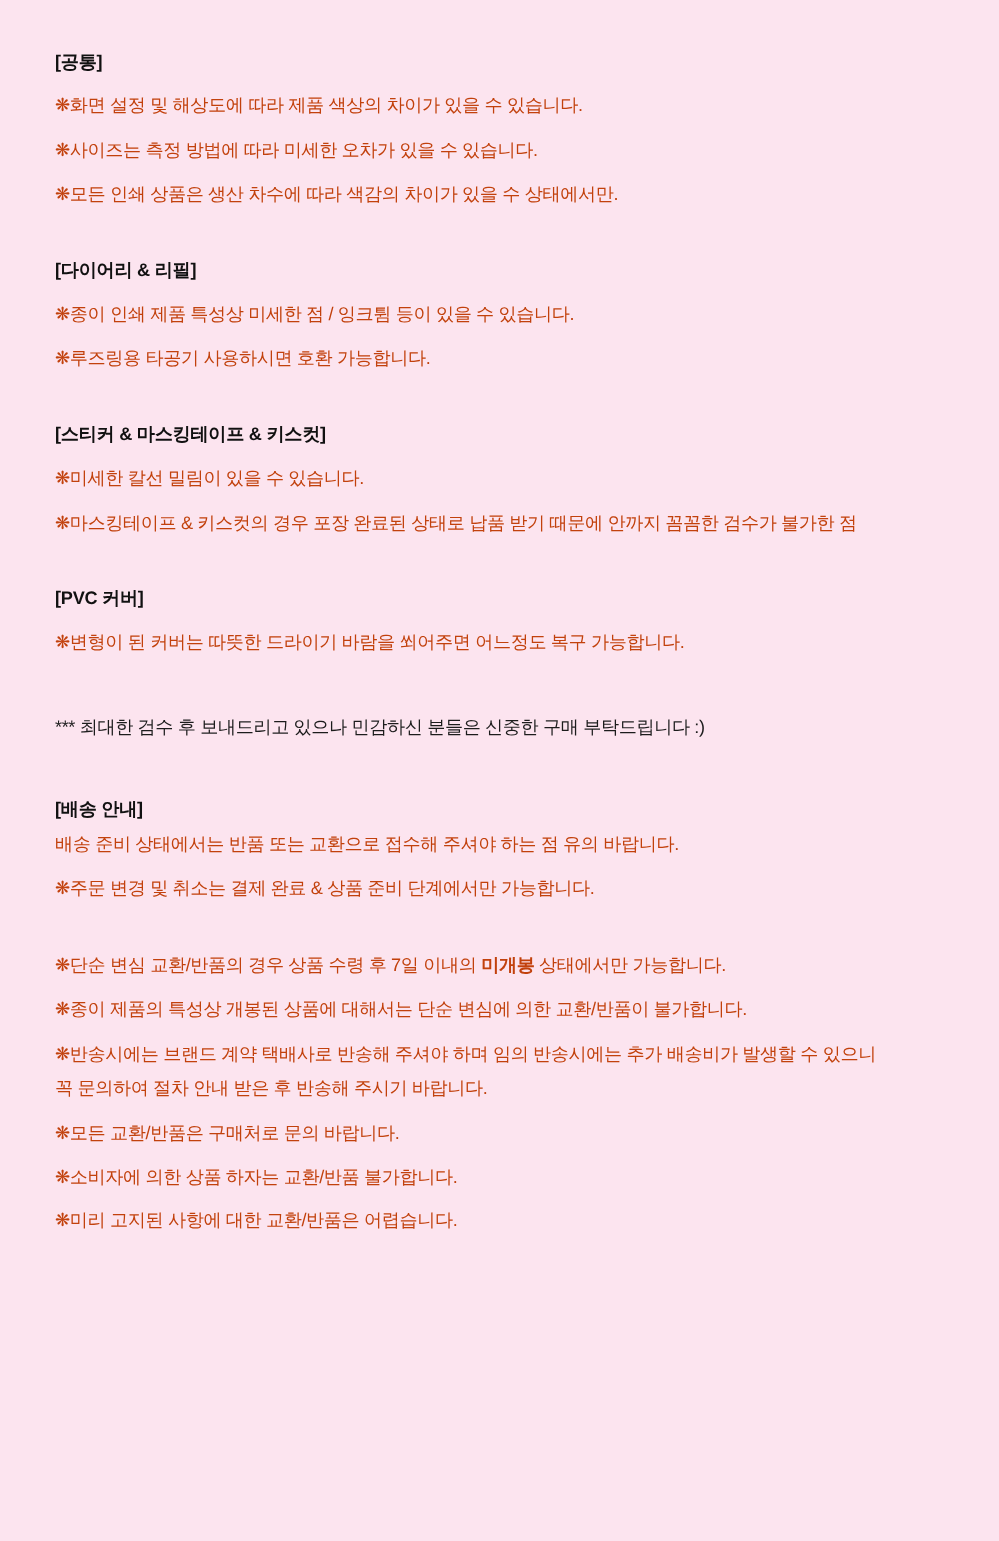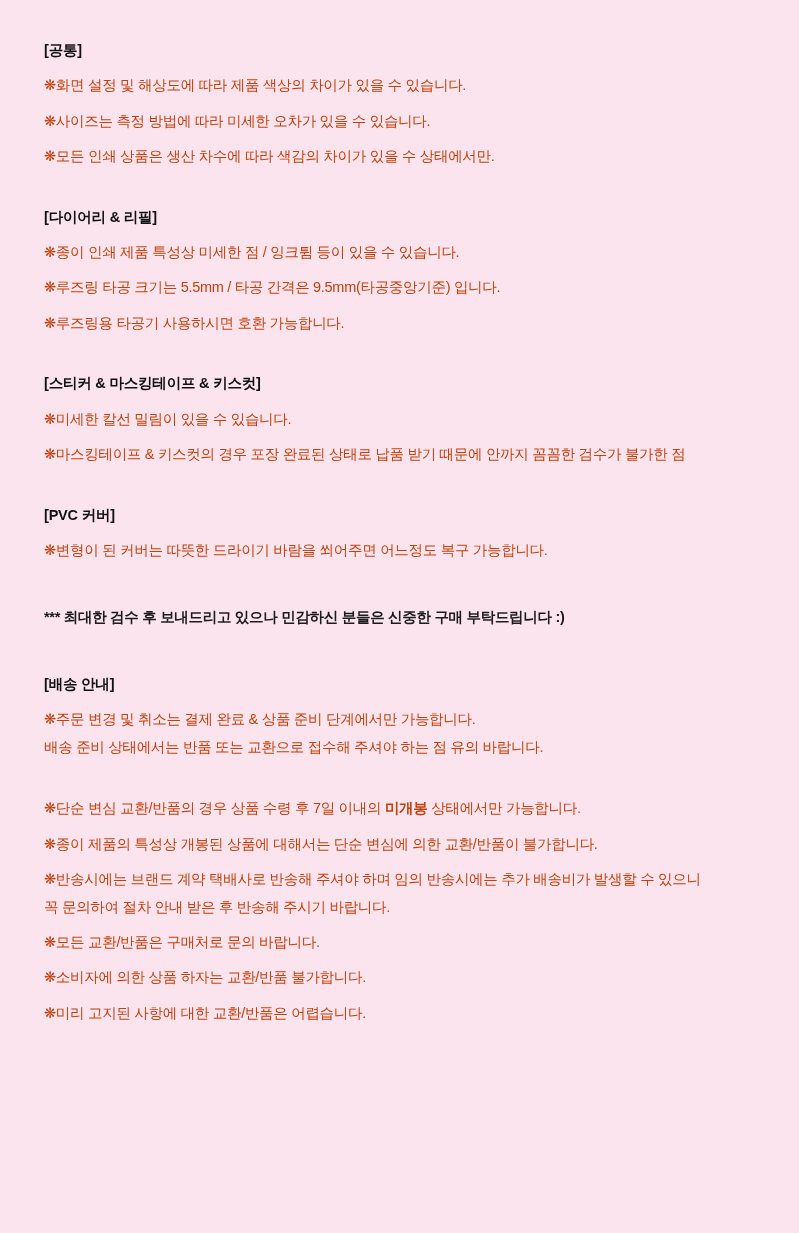--- a/index.html
+++ b/index.html
@@ -45,21 +45,21 @@
   }
   .line b, .line strong {
     font-weight: bold;
   }
   .gap-md { height: 26px; }
   .gap-lg { height: 32px; }
   .note {
     font-size: 14.5px;
     line-height: 1.55;
     letter-spacing: -0.3px;
-    font-weight: bold;
+    font-weight: normal;
     color: #1c1c1c;
     margin: 0 0 13px 0;
   }
 </style>
 </head>
 <body>
 
 <div class="page">
 
   <div class="section">
@@ -67,21 +67,20 @@
     <p class="line">❋화면 설정 및 해상도에 따라 제품 색상의 차이가 있을 수 있습니다.</p>
     <p class="line">❋사이즈는 측정 방법에 따라 미세한 오차가 있을 수 있습니다.</p>
     <p class="line">❋모든 인쇄 상품은 생산 차수에 따라 색감의 차이가 있을 수 상태에서만.</p>
   </div>
 
   <div class="gap-md"></div>
 
   <div class="section">
     <div class="section-heading">[다이어리 &amp; 리필]</div>
     <p class="line">❋종이 인쇄 제품 특성상 미세한 점 / 잉크튐 등이 있을 수 있습니다.</p>
-    <p class="line">❋루즈링 타공 크기는 5.5mm / 타공 간격은 9.5mm(타공중앙기준) 입니다.</p>
     <p class="line">❋루즈링용 타공기 사용하시면 호환 가능합니다.</p>
   </div>
 
   <div class="gap-md"></div>
 
   <div class="section">
     <div class="section-heading">[스티커 &amp; 마스킹테이프 &amp; 키스컷]</div>
     <p class="line">❋미세한 칼선 밀림이 있을 수 있습니다.</p>
     <p class="line">❋마스킹테이프 &amp; 키스컷의 경우 포장 완료된 상태로 납품 받기 때문에 안까지 꼼꼼한 검수가 불가한 점</p>
   </div>
@@ -94,22 +93,22 @@
   </div>
 
   <div class="gap-lg"></div>
 
   <p class="note">*** 최대한 검수 후 보내드리고 있으나 민감하신 분들은 신중한 구매 부탁드립니다 :)</p>
 
   <div class="gap-lg"></div>
 
   <div class="section">
     <div class="section-heading">[배송 안내]</div>
+    <p class="line cont">배송 준비 상태에서는 반품 또는 교환으로 접수해 주셔야 하는 점 유의 바랍니다.</p>
     <p class="line">❋주문 변경 및 취소는 결제 완료 &amp; 상품 준비 단계에서만 가능합니다.</p>
-    <p class="line cont">배송 준비 상태에서는 반품 또는 교환으로 접수해 주셔야 하는 점 유의 바랍니다.</p>
   </div>
 
   <div class="gap-md"></div>
 
   <div class="section">
     <p class="line"><span>❋단순 변심 교환/반품의 경우 상품 수령 후 7일 이내의 </span><b>미개봉</b><span> 상태에서만 가능합니다.</span></p>
     <p class="line">❋종이 제품의 특성상 개봉된 상품에 대해서는 단순 변심에 의한 교환/반품이 불가합니다.</p>
     <p class="line">❋반송시에는 브랜드 계약 택배사로 반송해 주셔야 하며 임의 반송시에는 추가 배송비가 발생할 수 있으니</p>
     <p class="line cont">꼭 문의하여 절차 안내 받은 후 반송해 주시기 바랍니다.</p>
     <p class="line">❋모든 교환/반품은 구매처로 문의 바랍니다.</p>

